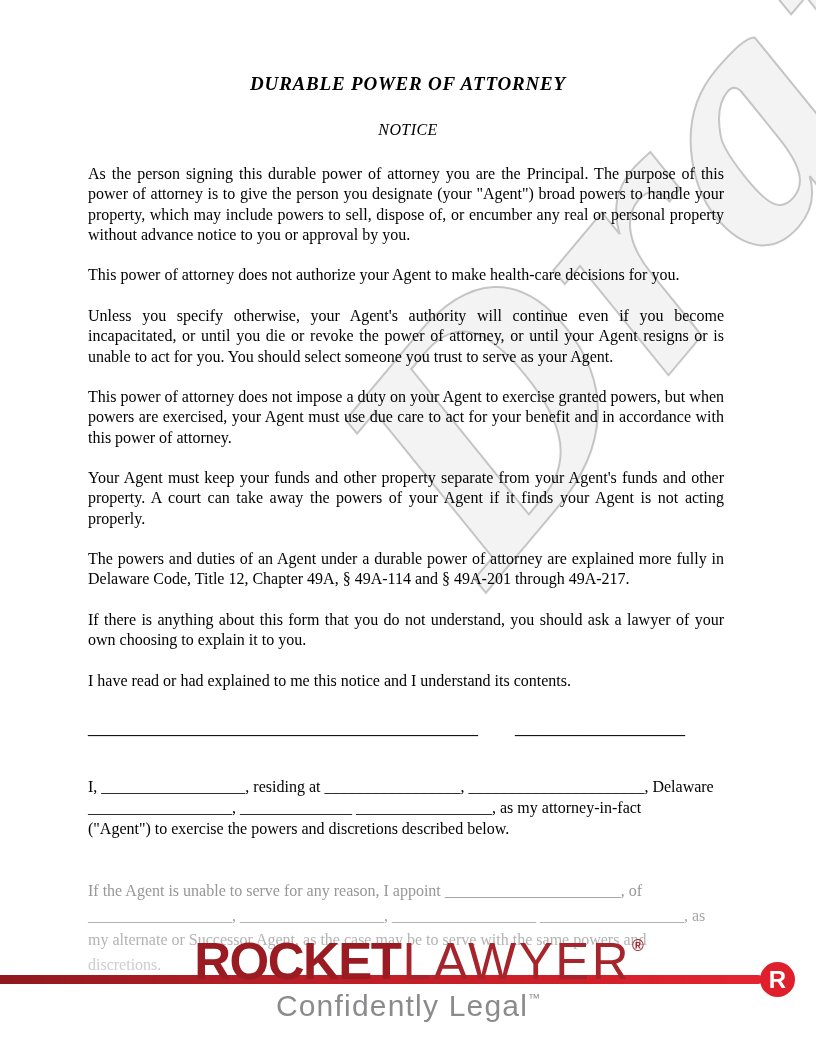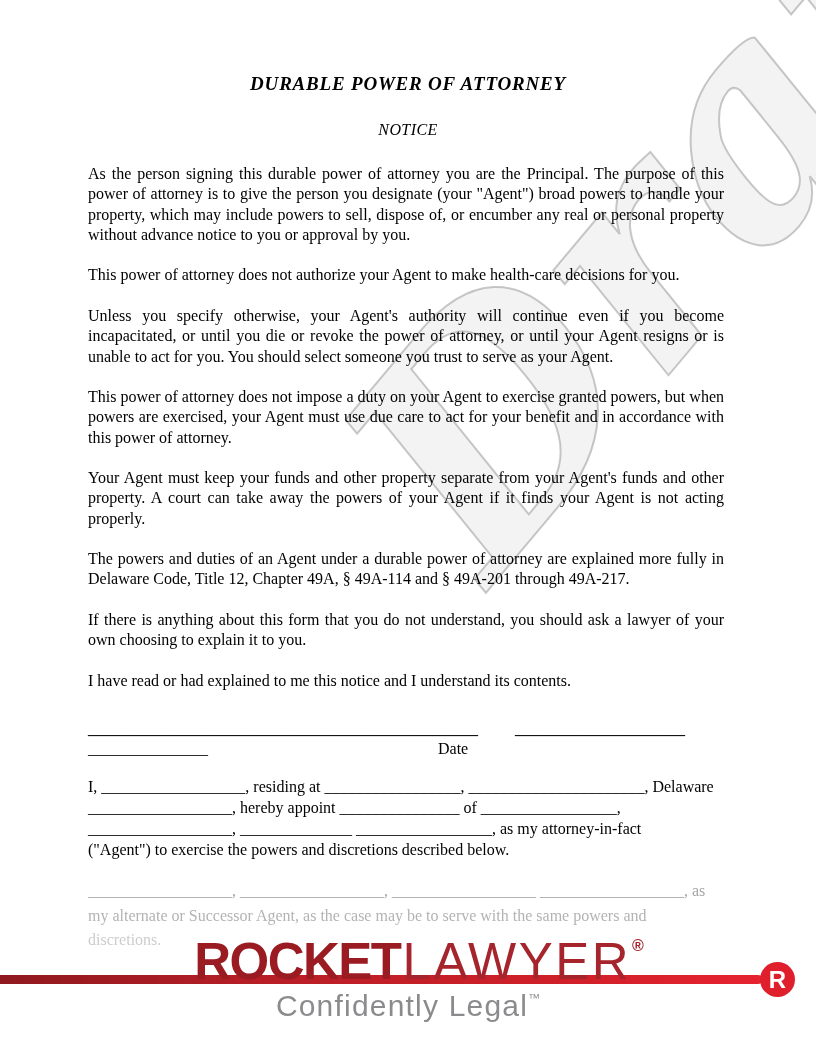--- a/index.html
+++ b/index.html
@@ -73,33 +73,29 @@
     <div class="para" style="top:255px">This power of attorney does not authorize your Agent to make health-care decisions for you.</div>
     <div class="para" style="top:296px">Unless you specify otherwise, your Agent's authority will continue even if you become incapacitated, or until you die or revoke the power of attorney, or until your Agent resigns or is unable to act for you. You should select someone you trust to serve as your Agent.</div>
     <div class="para" style="top:377px">This power of attorney does not impose a duty on your Agent to exercise granted powers, but when powers are exercised, your Agent must use due care to act for your benefit and in accordance with this power of attorney.</div>
     <div class="para" style="top:458px">Your Agent must keep your funds and other property separate from your Agent's funds and other property. A court can take away the powers of your Agent if it finds your Agent is not acting properly.</div>
     <div class="para" style="top:539px">The powers and duties of an Agent under a durable power of attorney are explained more fully in Delaware Code, Title 12, Chapter 49A, § 49A-114 and § 49A-201 through 49A-217.</div>
     <div class="para" style="top:661px">I have read or had explained to me this notice and I understand its contents.</div>
     <div class="para" style="top:600px">If there is anything about this form that you do not understand, you should ask a lawyer of your own choosing to explain it to you.</div>
 
     <div class="sigrow1"><span>_______________________________________</span><span class="gap"></span><span>_________________</span></div>
 
-    <div class="sigrow2">
-      <span>_______________</span>
-      <span class="date-label">Date</span>
-    </div>
 
     <div class="flow" style="top:766px">
       <div class="ln">I, __________________, residing at _________________, ______________________, Delaware</div>
-      <div class="ln">__________________, hereby appoint _______________ of _________________,</div>
       <div class="ln">__________________, ______________ _________________, as my attorney-in-fact</div>
       <div class="ln">("Agent") to exercise the powers and discretions described below.</div>
     </div>
 
     <div class="successor">
+      <div class="ln fade1">If the Agent is unable to serve for any reason, I appoint ______________________, of</div>
       <div class="ln fade2">__________________, __________________, __________________ __________________, as</div>
       <div class="ln fade3">my alternate or Successor Agent, as the case may be to serve with the same powers and</div>
       <div class="ln fade4">discretions.</div>
     </div>
 
   </div>
 
   <div class="logo">
     <span class="inner"><span class="rocket">ROCKET</span><span class="lawyer">LAWYER</span><span class="reg">®</span></span>
   </div>

